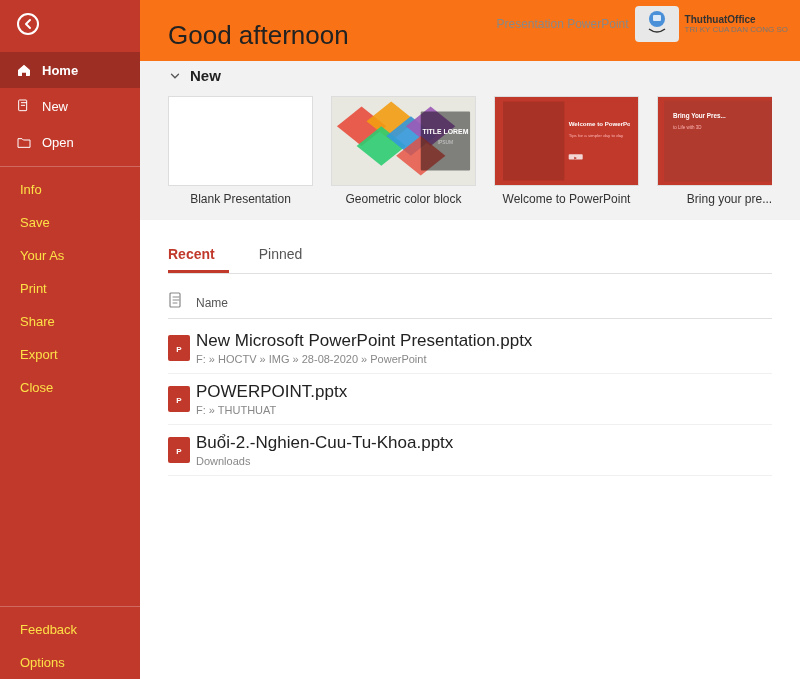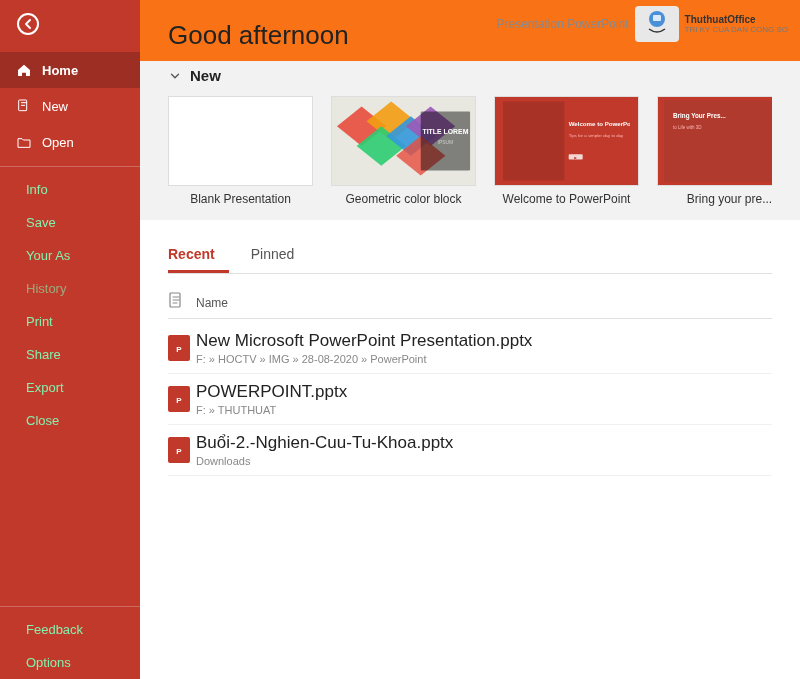--- a/index.html
+++ b/index.html
@@ -47,24 +47,24 @@
 
     .sidebar-divider {
       border: none;
       border-top: 1px solid rgba(255,255,255,0.25);
       margin: 6px 0;
     }
 
     .sidebar-text-item {
       display: flex;
       align-items: center;
-      padding: 9px 26px;
+      padding: 9px 20px;
       cursor: pointer;
       font-size: 13px;
-      color: #86efac;
+      color: #fde047;
     }
 
     .sidebar-bottom {
       margin-top: auto;
       display: flex;
       flex-direction: column;
     }
 
     
     .main {
@@ -164,21 +164,21 @@
     .section-recent {
       background: #fff;
       flex: 1;
       margin: 0;
       padding: 20px 28px;
       overflow-y: auto;
     }
 
     .tabs-row {
       display: flex;
-      gap: 8px;
+      gap: 16px;
       border-bottom: 1px solid #e0e0e0;
       margin-bottom: 14px;
     }
     .tab {
       padding: 6px 14px 8px 0;
       font-size: 14px;
       cursor: pointer;
       color: #555;
       margin-right: 14px;
       border-bottom: 3px solid transparent;
@@ -298,23 +298,20 @@
   <hr class="sidebar-divider">
 
   <div class="sidebar-text-item">
     <span>Info</span>
   </div>
   <div class="sidebar-text-item">
     <span>Save</span>
   </div>
   <div class="sidebar-text-item">
     <span>Your As</span>
-  </div>
-  <div class="sidebar-text-item" style="opacity:0.6;">
-    <span>History</span>
   </div>
   <div class="sidebar-text-item">
     <span>Print</span>
   </div>
   <div class="sidebar-text-item">
     <span>Share</span>
   </div>
   <div class="sidebar-text-item">
     <span>Export</span>
   </div>

